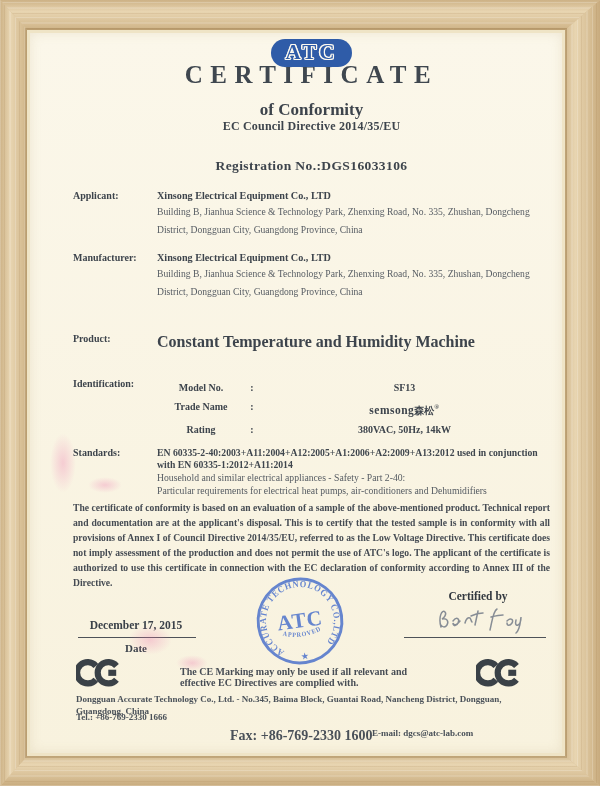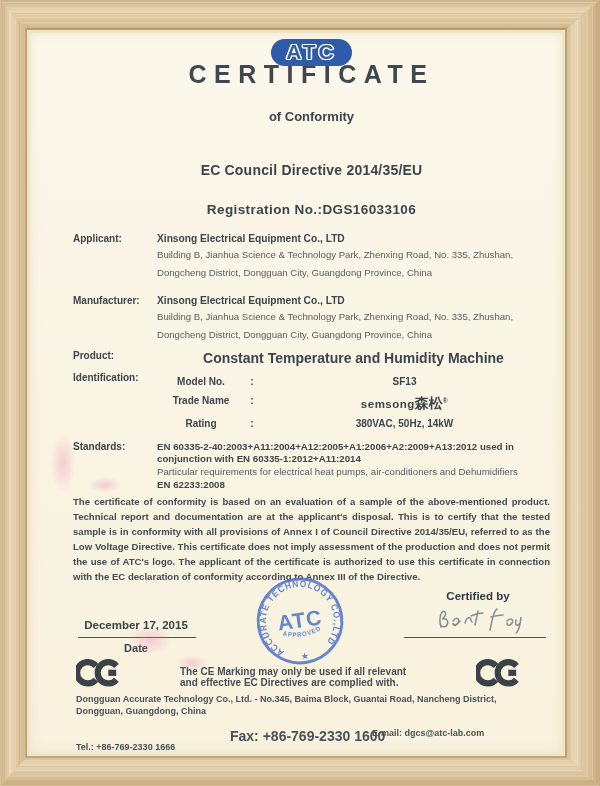--- a/index.html
+++ b/index.html
@@ -23,51 +23,51 @@
       linear-gradient(90deg,#cdb286,#e8d5b1 35%,#d6bd93 75%,#c8ab7e);
   }
   .edge-top    { top:0; left:0; right:0; height:33px;  clip-path:polygon(0 0,100% 0,calc(100% - 38px) 100%,30px 100%); }
   .edge-bottom { bottom:0; left:0; right:0; height:33px; clip-path:polygon(30px 0,calc(100% - 38px) 0,100% 100%,0 100%); }
   .edge-left   { top:0; bottom:0; left:0; width:30px;  clip-path:polygon(0 0,100% 33px,100% calc(100% - 33px),0 100%); }
   .edge-right  { top:0; bottom:0; right:0; width:38px; clip-path:polygon(100% 0,100% 100%,0 calc(100% - 33px),0 33px); }
 
   .paper { position:absolute; left:30px; top:33px; right:38px; bottom:33px;
            background:linear-gradient(180deg,#fbf7ea,#f8f2de);
            box-shadow: 0 0 0 3px #efe4c6, 0 0 0 5px rgba(145,115,65,.32), inset 0 0 12px rgba(170,140,90,.16);
-           padding:6px 12px 0 43px; color:#3d444c; }
+           padding:6px 12px 0 43px; color:#3d444c;font-family:Liberation Serif, serif; }
 
   
   .hdr { text-align:center; }
   .logo-pill { display:inline-block; background:#2f5ca8; border-radius:16px; padding:1px 15px 2px;
                font-size:21px; font-weight:bold; letter-spacing:3px; color:#2f5ca8; position:relative; z-index:2;
                text-shadow:-1.4px 0 #fdfaf0, 1.4px 0 #fdfaf0, 0 -1.4px #fdfaf0, 0 1.4px #fdfaf0,
                            -1px -1px #fdfaf0, 1px 1px #fdfaf0, -1px 1px #fdfaf0, 1px -1px #fdfaf0; }
   .cert-title { margin-top:-7px; font-size:25px; font-weight:bold; letter-spacing:7.5px; color:#3f474f; line-height:30px; }
-  .subtitle  { margin-top:20px; font-size:13px; font-weight:bold; line-height:16px; }
-  .directive { font-size:14px; font-weight:bold; line-height:16px; letter-spacing:.2px;margin-top:37px; }
+  .subtitle  { margin-top:12px; font-size:17px; font-weight:bold; line-height:16px; }
+  .directive { font-size:12px; font-weight:bold; line-height:16px; letter-spacing:.2px; }
   .registration { margin-top:24px; font-size:13.5px; font-weight:bold; letter-spacing:.4px; }
 
   
   .row { display:grid; grid-template-columns:84px 1fr; font-size:10px; }
   .row .lbl { font-weight:bold; }
   .sec-applicant { margin-top:16px; }
   .sec-manufacturer { margin-top:13px; }
-  .sec-product { margin-top:6px; }
-  .sec-identification { margin-top:6px; }
+  .sec-product { margin-top:32px; }
+  .sec-identification { margin-top:27px; }
   .sec-standards { margin-top:8px; }
   .co-name { font-weight:bold; font-size:10.2px; }
   .addr { margin-top:2px; font-size:9.6px; line-height:18px; color:#565c63; }
-  .prod-val { font-weight:bold; font-size:14px;text-align:center; }
+  .prod-val { font-weight:bold; font-size:16px; }
 
   .id-row { display:grid; grid-template-columns:88px 14px 1fr; line-height:19px;text-align:center; }
   .id-name { font-weight:bold; }
   .id-colon { font-weight:bold; }
   .id-val { font-weight:bold; }
   .brand { font-size:11.5px; letter-spacing:.5px; }
-  .brand .cjk { font-size:14px; letter-spacing:0; }
+  .brand .cjk { font-size:10px; letter-spacing:0; }
   .brand sup { font-size:6.5px; }
 
   .std-lines { font-size:9.7px; line-height:12.6px; color:#555b62; }
   .std-lines .b { font-weight:bold; color:#3f464e; }
 
   .declaration { margin-top:3px; font-size:9.6px; font-weight:bold; line-height:15px;
                  text-align:justify; color:#454b53; }
 
   
   .bottom { position:absolute; left:0; right:0; bottom:0; height:172px; font-size:10px; }
@@ -76,21 +76,21 @@
   .certified { left:388px; top:9px; width:120px; text-align:center; font-weight:bold; font-size:11.5px; color:#32383f; }
   .sig { left:404px; top:20px; }
   .sig-line { left:374px; top:56px; width:142px; border-top:1.2px solid #4e5258; }
   .date-val { left:45px; top:38px; width:122px; text-align:center; font-weight:bold; font-size:11.5px; color:#3a4149; }
   .date-line { left:48px; top:56px; width:118px; border-top:1.2px solid #4e5258; }
   .date-lbl { left:45px; top:61px; width:122px; text-align:center; font-weight:bold; font-size:11px; }
   .ce-left  { left:46px; top:76px; }
   .ce-right { left:446px; top:76px; }
   .ce-note { left:150px; top:85px; width:240px; font-weight:bold; font-size:10px; line-height:11px; color:#474d55; }
   .f-addr { left:46px; right:20px; top:113px; font-weight:bold; font-size:9px; line-height:11.5px; color:#4a5159; }
-  .f-tel   { left:46px;  top:161px; font-weight:bold; font-size:9px; color:#4a5159; }
+  .f-tel   { left:46px;  top:131px; font-weight:bold; font-size:9px; color:#4a5159; }
   .f-fax   { left:200px; top:147px; font-weight:bold; font-size:14px; color:#4a5159; }
   .f-mail  { left:342px; top:147px; font-weight:bold; font-size:9px; color:#4a5159; }
 
   .smudge { position:absolute; pointer-events:none; border-radius:50%;
             background:radial-gradient(ellipse at center, rgba(236,120,175,.32), rgba(236,120,175,0) 70%); }
 </style>
 </head>
 <body>
 
 <div class="photo">
@@ -148,22 +148,22 @@
           <span class="id-colon">:</span>
           <span class="id-val">380VAC, 50Hz, 14kW</span>
         </div>
       </div>
     </div>
 
     <div class="row sec-standards">
       <div class="lbl">Standards:</div>
       <div class="std-lines">
         <div class="b">EN 60335-2-40:2003+A11:2004+A12:2005+A1:2006+A2:2009+A13:2012 used in conjunction with EN 60335-1:2012+A11:2014</div>
+        <div>Household and similar electrical appliances - Safety - Part 2-40:</div>
         <div>Particular requirements for electrical heat pumps, air-conditioners and Dehumidifiers</div>
-        <div class="b">EN 62233:2008</div>
       </div>
     </div>
 
     <div class="declaration">The certificate of conformity is based on an evaluation of a sample of the above-mentioned product. Technical report and documentation are at the applicant's disposal. This is to certify that the tested sample is in conformity with all provisions of Annex I of Council Directive 2014/35/EU, referred to as the Low Voltage Directive. This certificate does not imply assessment of the production and does not permit the use of ATC's logo. The applicant of the certificate is authorized to use this certificate in connection with the EC declaration of conformity according to Annex III of the Directive.</div>
 
     <div class="bottom">
 
       <svg class="abs stamp" viewBox="0 0 100 100">
         <g fill="none" stroke="#4e73cc">
           <circle cx="50" cy="50" r="45.5" stroke-width="3.2"></circle>

